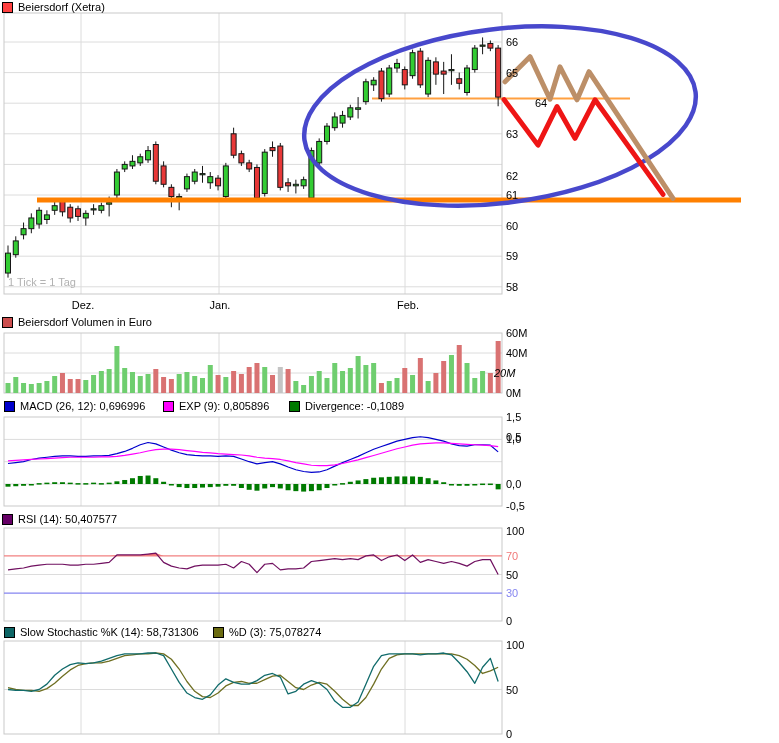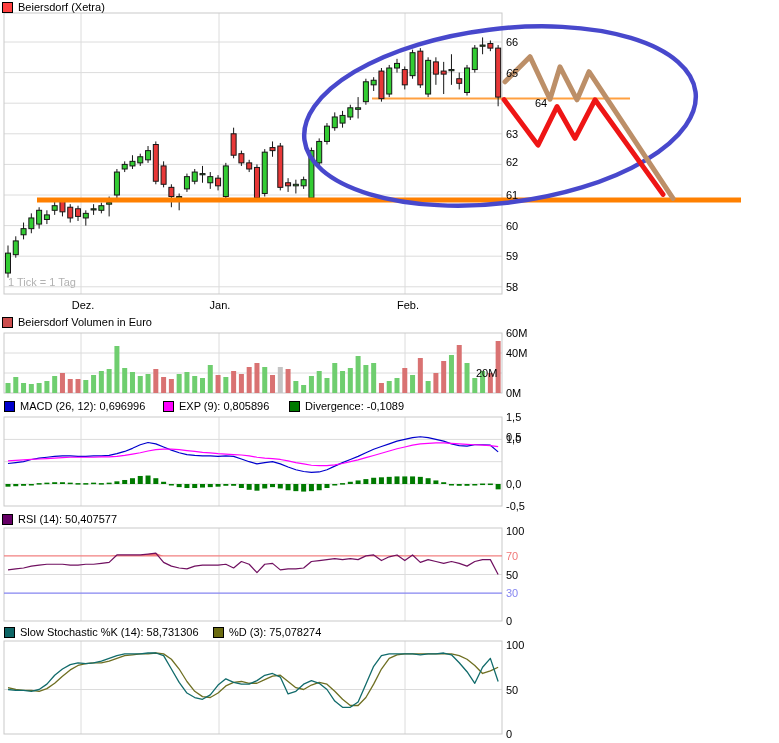--- a/index.html
+++ b/index.html
@@ -365,31 +365,31 @@
       <span class="lbl">Slow Stochastic %K (14): 58,731306</span>
     </div>
     <div class="legend-item" style="left:213px;top:626px;">
       <span class="sq" style="background: rgb(107, 107, 16);"></span>
       <span class="lbl">%D (3): 75,078274</span>
     </div>
   </div>
 
   <div id="labels">
       <span class="tick" style="left: 506px; top: 36px;">66</span>
-      <span class="tick" style="left: 506px; top: 66.6px; font-style: italic;">65</span>
+      <span class="tick" style="left: 506px; top: 66.6px;">65</span>
       <span class="tick" style="left: 506px; top: 97.2px; padding-left: 29px;">64</span>
       <span class="tick" style="left: 506px; top: 127.8px;">63</span>
-      <span class="tick" style="left: 506px; top: 156px;">62</span>
+      <span class="tick" style="left: 506px; top: 170px;">62</span>
       <span class="tick" style="left: 506px; top: 189px;">61</span>
       <span class="tick" style="left: 506px; top: 219.6px;">60</span>
       <span class="tick" style="left: 506px; top: 250.2px;">59</span>
       <span class="tick" style="left: 506px; top: 280.8px; text-align: right;">58</span>
       <span class="tick" style="left: 506px; top: 327px;">60M</span>
       <span class="tick" style="left: 506px; top: 347px;">40M</span>
-      <span class="tick" style="left: 476px; top: 367px;">20M</span>
+      <span class="tick" style="left: 494px; top: 367px; font-style: italic;">20M</span>
       <span class="tick" style="left: 506px; top: 387px;">0M</span>
       <span class="tick" style="left: 506px; top: 411.1px;">1,5</span>
       <span class="tick" style="left: 506px; top: 433.4px;">1,0</span>
       <span class="tick" style="left: 506px; top: 431px;">0,5</span>
       <span class="tick" style="left: 506px; top: 478px;">0,0</span>
       <span class="tick" style="left: 506px; top: 500.3px;">-0,5</span>
       <span class="tick" style="left: 506px; top: 525px; color: rgb(0, 0, 0);">100</span>
       <span class="tick" style="left: 506px; top: 549.9px; color: rgb(240, 120, 120);">70</span>
       <span class="tick" style="left: 506px; top: 568.5px; color: rgb(0, 0, 0);">50</span>
       <span class="tick" style="left: 506px; top: 587.1px; color: rgb(133, 133, 240);">30</span>

